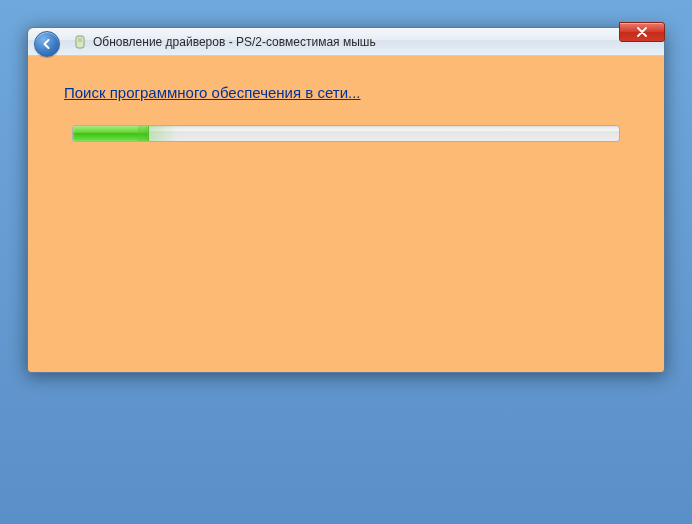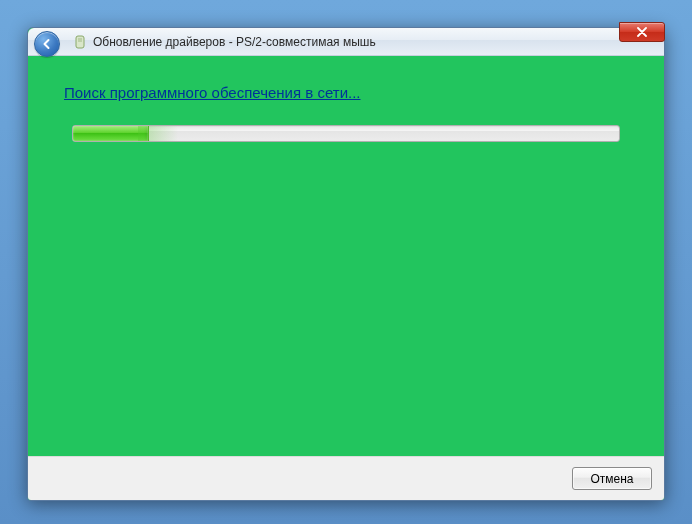--- a/index.html
+++ b/index.html
@@ -10,22 +10,22 @@
       font-family: "Segoe UI", Tahoma, sans-serif;
       font-size: 12px;
       position: relative;
       overflow: hidden;
     }
     .window {
       position: absolute;
       left: 27px;
       top: 27px;
       width: 638px;
-      height: 474px;
-      background: #22c55e;
+      height: 346px;
+      background: #fdba74;
       border: 1px solid #5a7aa0;
       border-radius: 6px 6px 4px 4px;
       box-shadow: 0 3px 18px rgba(0,0,0,0.45);
       display: flex;
       flex-direction: column;
     }
     .titlebar {
       height: 28px;
       background: linear-gradient(180deg, #f4f8fb 0%, #e6edf5 45%, #d9e3ee 46%, #e8eff7 100%);
       border-radius: 6px 6px 0 0;
@@ -171,16 +171,13 @@
     </div>
   </div>
 
   <div class="content">
     <div class="heading">Поиск программного обеспечения в сети...</div>
     <div class="progress-outer">
       <div class="progress-inner" style="width:14%"></div>
     </div>
   </div>
 
-  <div class="footer">
-    <button class="cancel-btn">Отмена</button>
-  </div>
 </div>
 
 </body></html>

